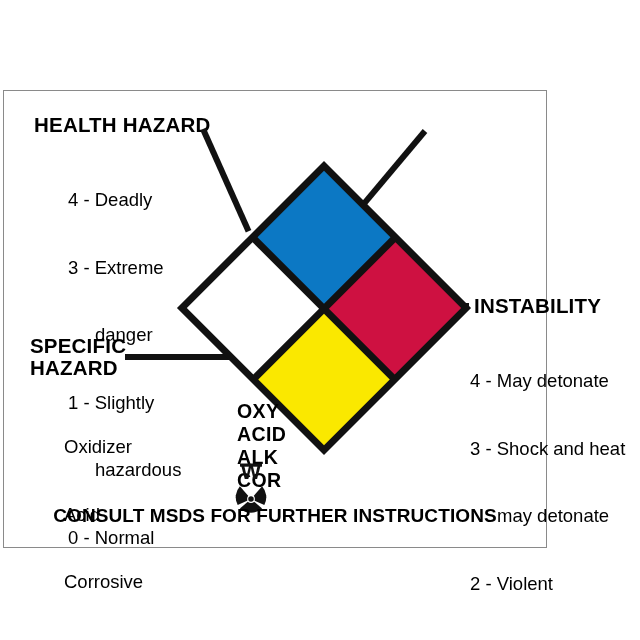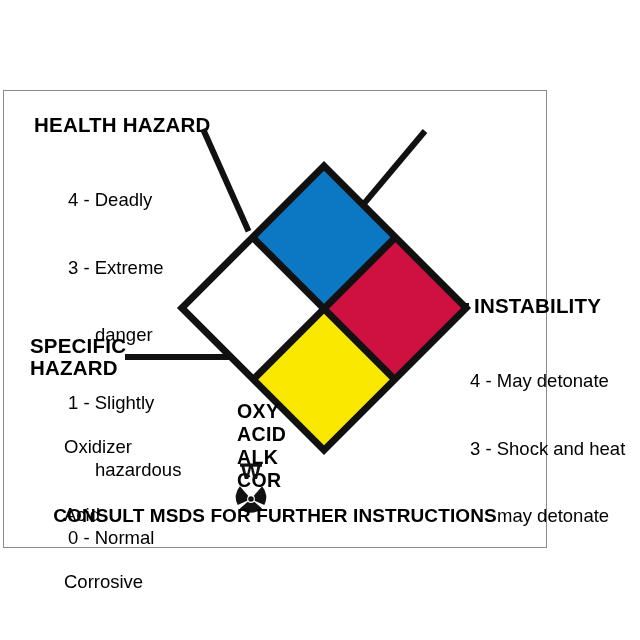--- a/index.html
+++ b/index.html
@@ -147,20 +147,21 @@
   </div>
   <div class="leader" id="leader-health"></div>
 
   <div class="leader" id="leader-fire"></div>
 
   <div class="txt heading" style="left:470px; top:203px;">INSTABILITY</div>
   <div class="txt list" style="left:432px; top:234px;">
     <div class="row">4 - May detonate</div>
     <div class="row">3 - Shock and heat</div>
     <div class="row indent">may detonate</div>
+    <div class="row">2 - Violent</div>
     
     
     
     
     
   </div>
   <div class="leader" id="leader-instability"></div>
 
   <div class="txt heading" style="left:26px; top:243px;">SPECIFIC</div>
   <div class="txt heading" style="left:26px; top:265px;">HAZARD</div>

